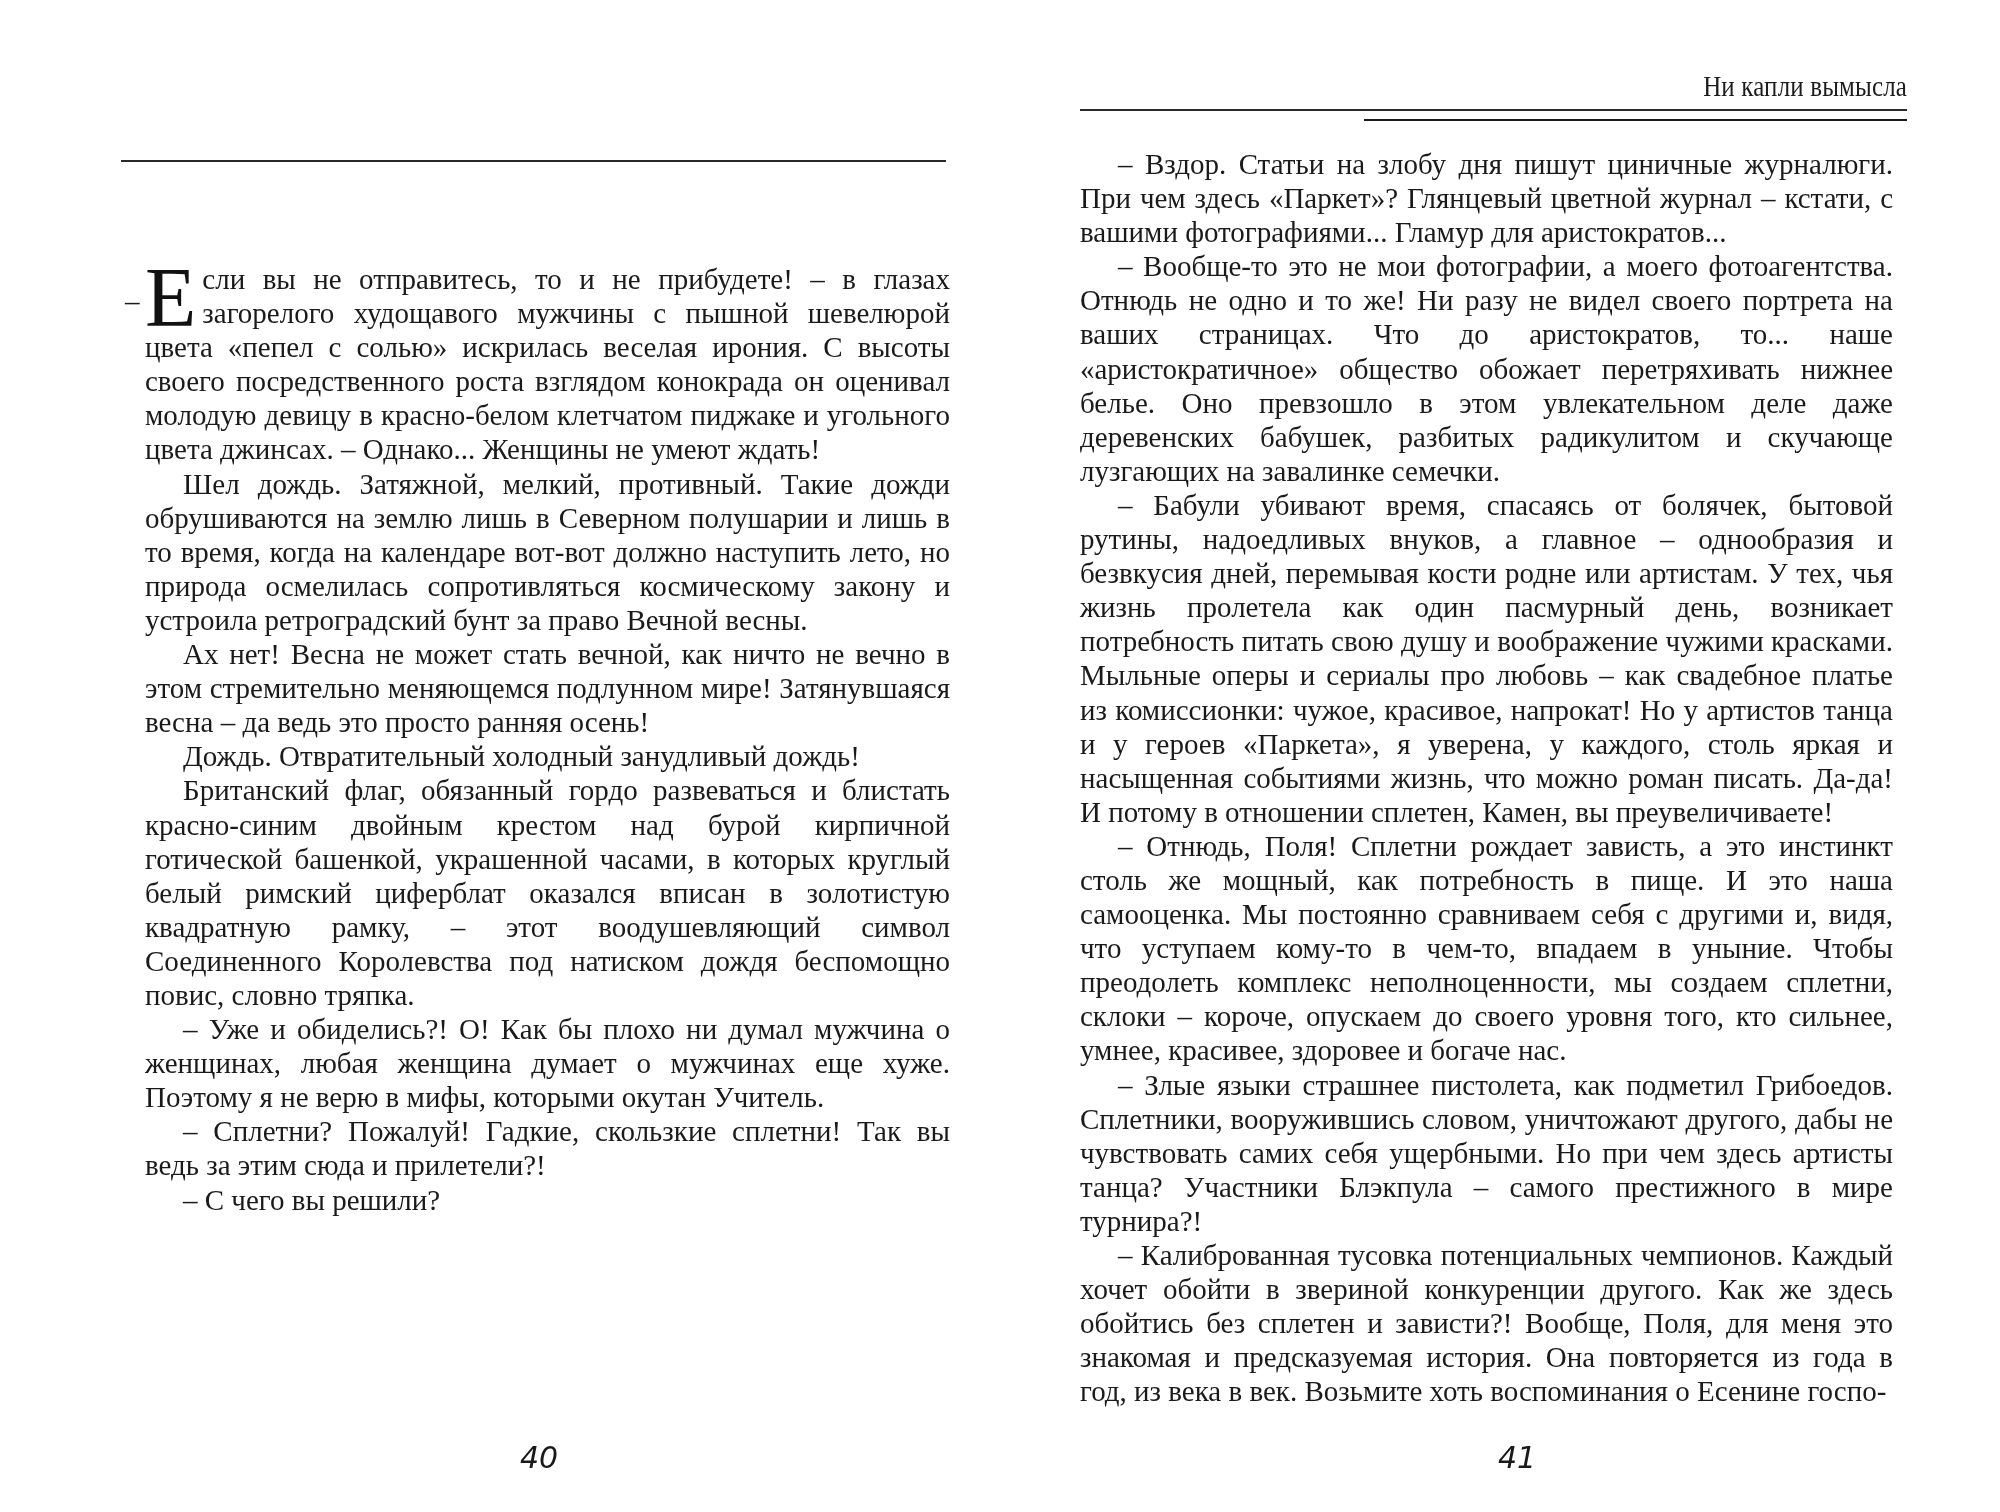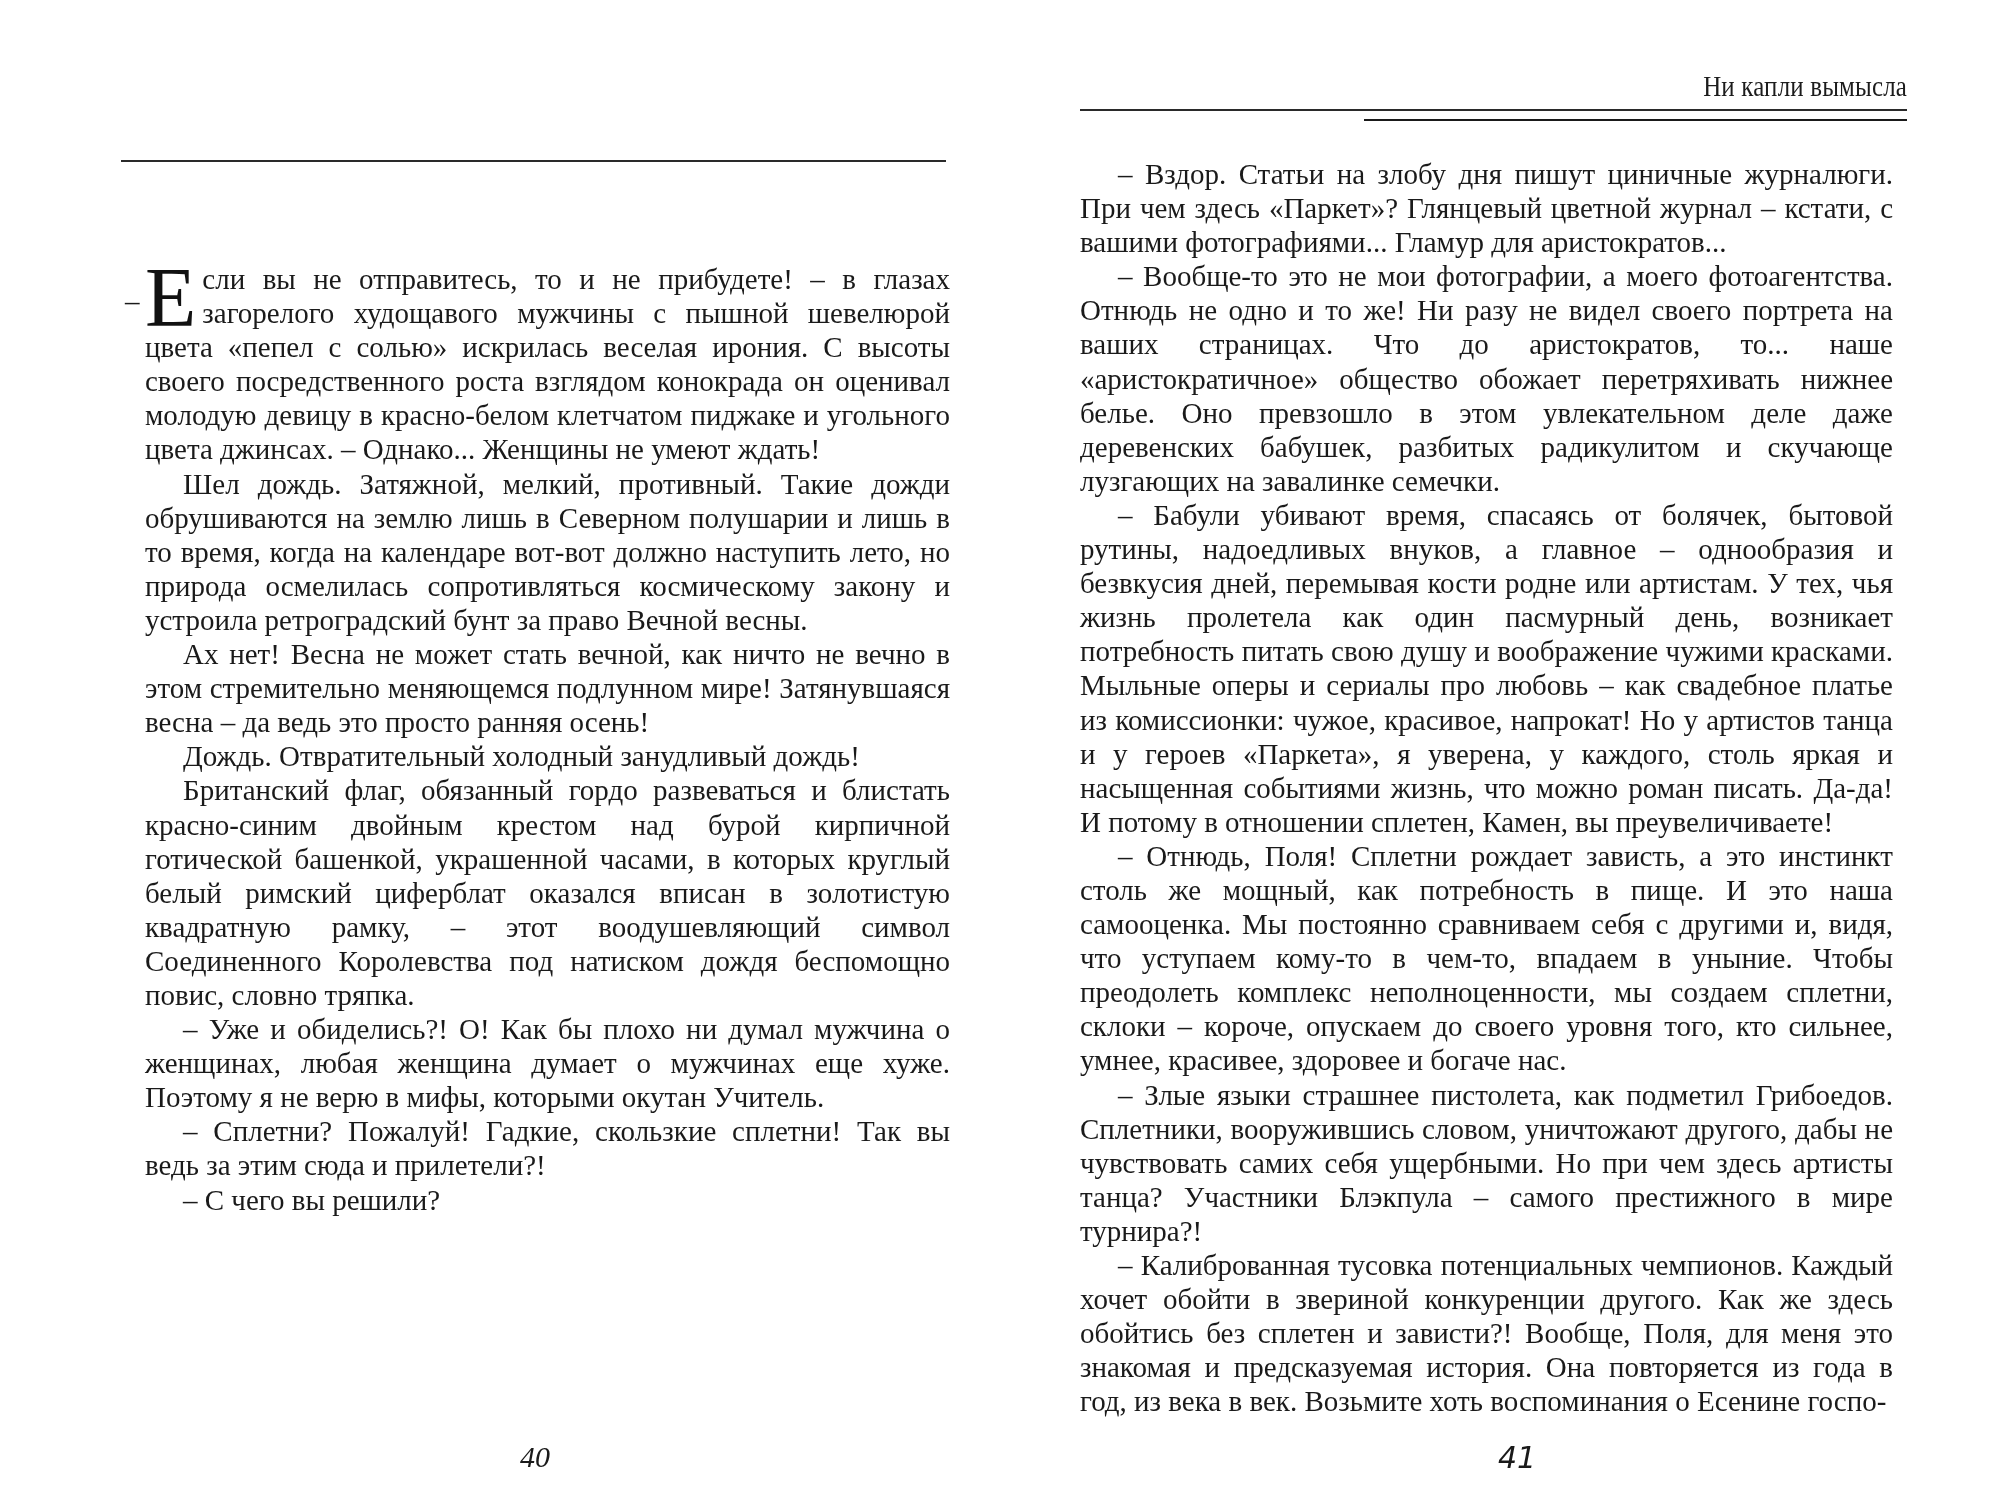--- a/index.html
+++ b/index.html
@@ -27,36 +27,36 @@
   .rule-right-2 {
     position: absolute; left: 364px; top: 119px; width: 543px; height: 0;
     border-top: 2px solid #1a1a1a;
   }
 
   .text-block {
     position: absolute; font-size: 29px; line-height: 34.1px;
     text-align: justify; hyphens: manual;
   }
   .left-text { left: 145px; top: 262px; width: 805px; }
-  .right-text { left: 80px; top: 157px; width: 813px; }
+  .right-text { left: 80px; top: 147px; width: 813px; }
 
   .text-block p { margin: 0; text-indent: 38px; }
 
   .first-para { text-indent: 0 !important; }
   .dash-lead { position: absolute; left: -20px; top: 22px; font-size: 29px; }
   .dropcap {
     float: left; font-size: 84px; line-height: 64px; margin: 4px 6px -4px 0;
     font-family: "Liberation Serif", serif; color: #111;
   }
 
   .page-number {
     position: absolute; top: 1440px; font-size: 30px;
     font-family: "DejaVu Sans", sans-serif; font-style: italic; color: #1a1a1a;
   }
-  .pn-left { left: 520px; font-family: Liberation Serif, serif; }
+  .pn-left { left: 520px; }
   .pn-right { left: 498px; text-align: center; }
 </style>
 </head>
 <body>
 
 <div class="page page-left">
   <div class="rule-left"></div>
 
   <div class="text-block left-text">
     <p class="first-para" style="position:relative;">

